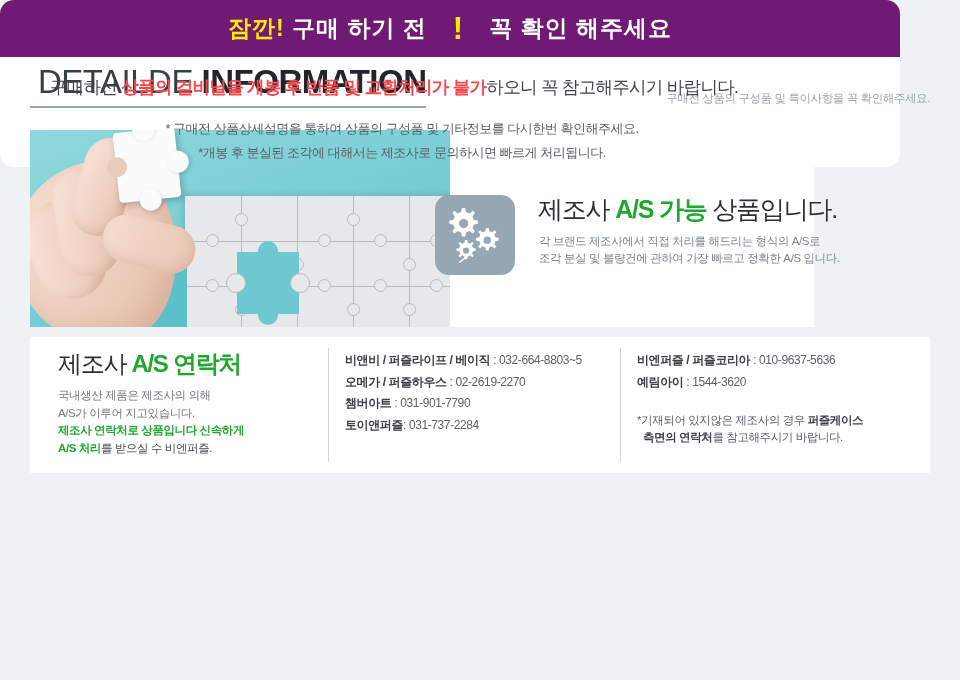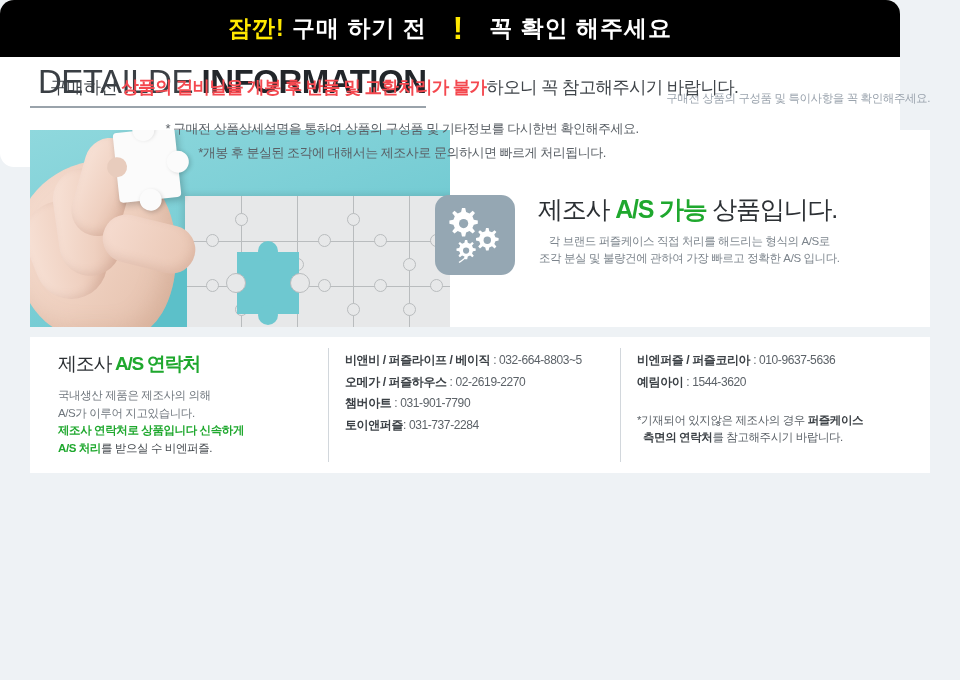--- a/index.html
+++ b/index.html
@@ -55,21 +55,21 @@
 
   
   .card {
     position: absolute;
     background: #ffffff;
   }
 
   
   .card-hero {
     left: 30px; top: 130px;
-    width: 900px; height: 197px; text-align: center;
+    width: 784px; height: 197px;
   }
   .hero-photo {
     position: absolute;
     left: 0; top: 0;
     width: 420px; height: 197px;
     overflow: hidden;
     background: linear-gradient(160deg, #8fd8dd 0%, #7ccfd6 45%, #62c3cc 100%);
   }
   
   .pz-board {
@@ -225,21 +225,21 @@
   .card-contact {
     left: 30px; top: 337px;
     width: 900px; height: 136px;
   }
   .ct-left {
     position: absolute;
     left: 28px; top: 10px;
     width: 270px;
   }
   .ct-title {
-    font-size: 19px;
+    font-size: 24px;
     letter-spacing: -1.3px;
     white-space: nowrap;
     color: #2c3034;
     line-height: 34px;
   }
   .ct-title .g { color: #1fa82e; font-weight: bold; }
   .ct-body {
     margin-top: 6px;
     font-size: 11.5px;
     line-height: 17.5px;
@@ -287,21 +287,21 @@
     left: 30px; top: 483px;
     width: 900px; height: 167px;
     border-radius: 14px;
     background: #ffffff;
     overflow: hidden;
   }
   .warn-banner {
     position: absolute;
     left: 0; top: 0;
     width: 900px; height: 57px;
-    background: #000000;
+    background: #701a75;
     border-radius: 14px 14px 0 0;
     display: flex;
     align-items: center;
     justify-content: center;
     gap: 26px;
   }
   .wb-text {
     font-size: 23px;
     font-weight: bold;
     letter-spacing: 1px;
@@ -420,21 +420,21 @@
             <path d="M21.5 53 c-1.5 3.2 -4.5 3.6 -6.4 5.6" stroke="#ffffff" stroke-width="1.4" fill="none"></path>
           </g>
         </svg>
       </div>
 
       <div class="hero-head">
         <span>제조사 </span><span class="g">A/S 가능</span><span> 상품입니다.</span>
       </div>
 
       <div class="hero-sub">
-        <div>각 브랜드 퍼즐케이스 직접 처리를 해드리는 형식의 A/S로</div>
+        <div>각 브랜드 제조사에서 직접 처리를 해드리는 형식의 A/S로</div>
         <div>조각 분실 및 불량건에 관하여 가장 빠르고 정확한 A/S 입니다.</div>
       </div>
     </div>
   </div>
 
   <div class="card card-contact">
 
     <div class="ct-left">
       <div class="ct-title">
         <span>제조사 </span><span class="g">A/S 연락처</span>

